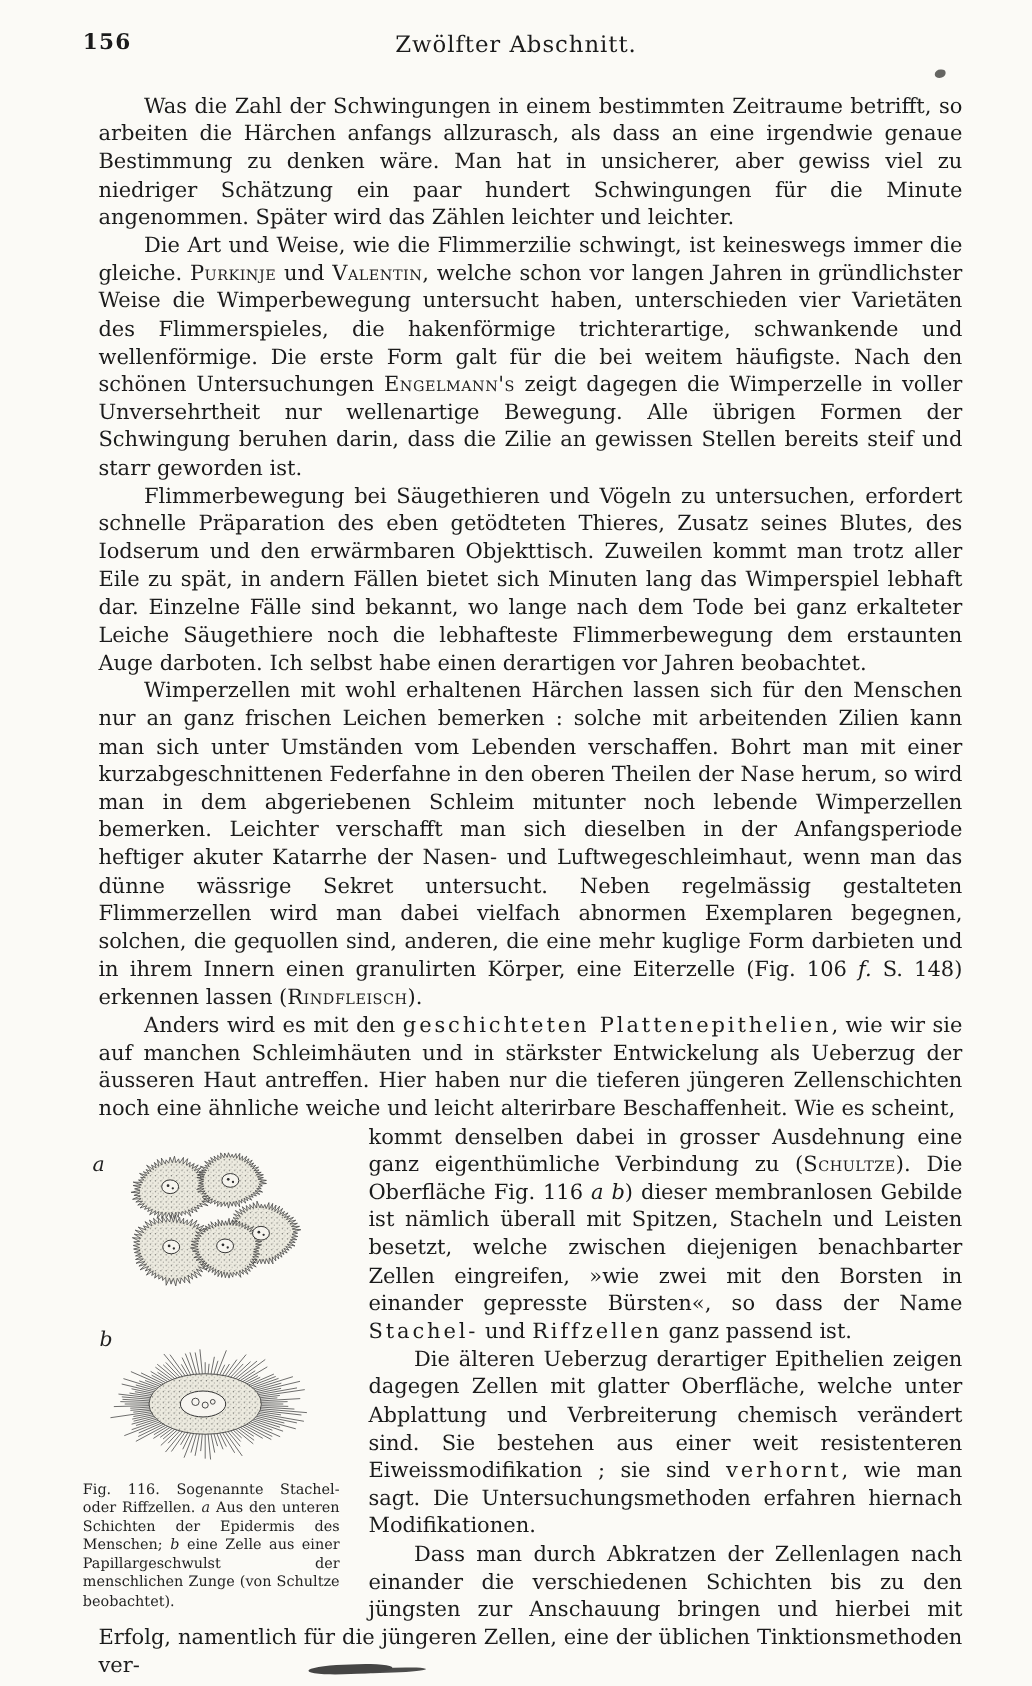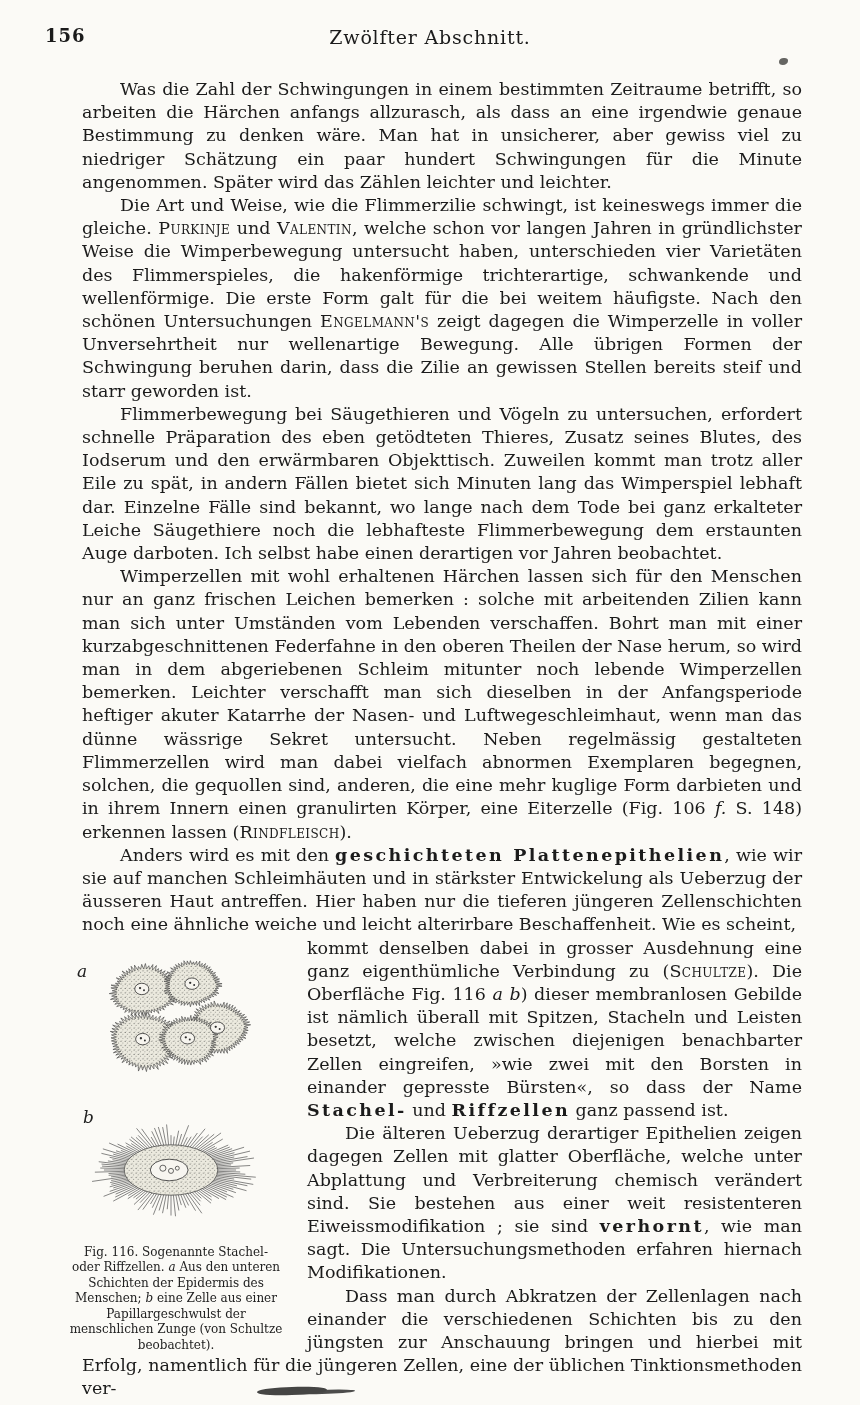--- a/index.html
+++ b/index.html
@@ -14,21 +14,21 @@
     font-family: "DejaVu Serif", "Liberation Serif", serif;
     overflow: hidden;
   }
   .running-head {
     position: relative;
     height: 52px;
     padding-top: 26px;
   }
   .pagenum {
     position: absolute;
-    left: 45px;
+    left: 69px;
     top: 25px;
     font-size: 18px;
     font-weight: bold;
     letter-spacing: 1px;
   }
   .head-title {
     display: block;
     text-align: center;
     font-size: 19px;
     letter-spacing: 0.8px;
@@ -36,43 +36,42 @@
   .body-text {
     padding: 26px 58px 0 57px;
     font-size: 17.5px;
     line-height: 23.2px;
     text-align: justify;
     hyphens: auto;
   }
   .para { text-indent: 38px; margin-left: 25px; }
   .para.noindent { text-indent: 0; }
   .seg-sc { font-variant: small-caps; letter-spacing: 0.4px; }
-  .seg-sp { letter-spacing: 2.4px; font-weight: bold; }
+  .seg-sp { letter-spacing: 2.4px; }
   .seg-i  { font-style: italic; }
   .wrap-section::after { content: ""; display: block; clear: both; }
   .fig {
     float: left;
     width: 238px;
     margin: 5px 12px 0 0;
     position: relative;
   }
   .fig-row { position: relative; }
   .fig-row-a { height: 152px; }
   .fig-row-a svg { position: absolute; left: 32px; top: 0; width: 176px; height: 152px; }
   .fig-row-a .fig-letter { position: absolute; left: 20px; top: 18px; }
   .fig-row-b { height: 128px; margin-top: 12px; }
   .fig-row-b svg { position: absolute; left: 24px; top: 0; width: 180px; height: 128px; }
   .fig-row-b .fig-letter { position: absolute; left: 26px; top: 0; }
   .fig-letter { font-style: italic; font-size: 17px; color: #222; }
   .fig-caption {
-    margin-top: 11px;
+    margin-top: 0;
     padding: 0 12px;
     font-size: 12px;
     line-height: 15.5px;
-    text-align: center;
     color: #212121;
   }
   .ink-speck {
     position: absolute;
     top: 58px;
     right: 72px;
     width: 9px;
     height: 7px;
     background: #4a4a48;
     border-radius: 55% 40% 60% 45%;

